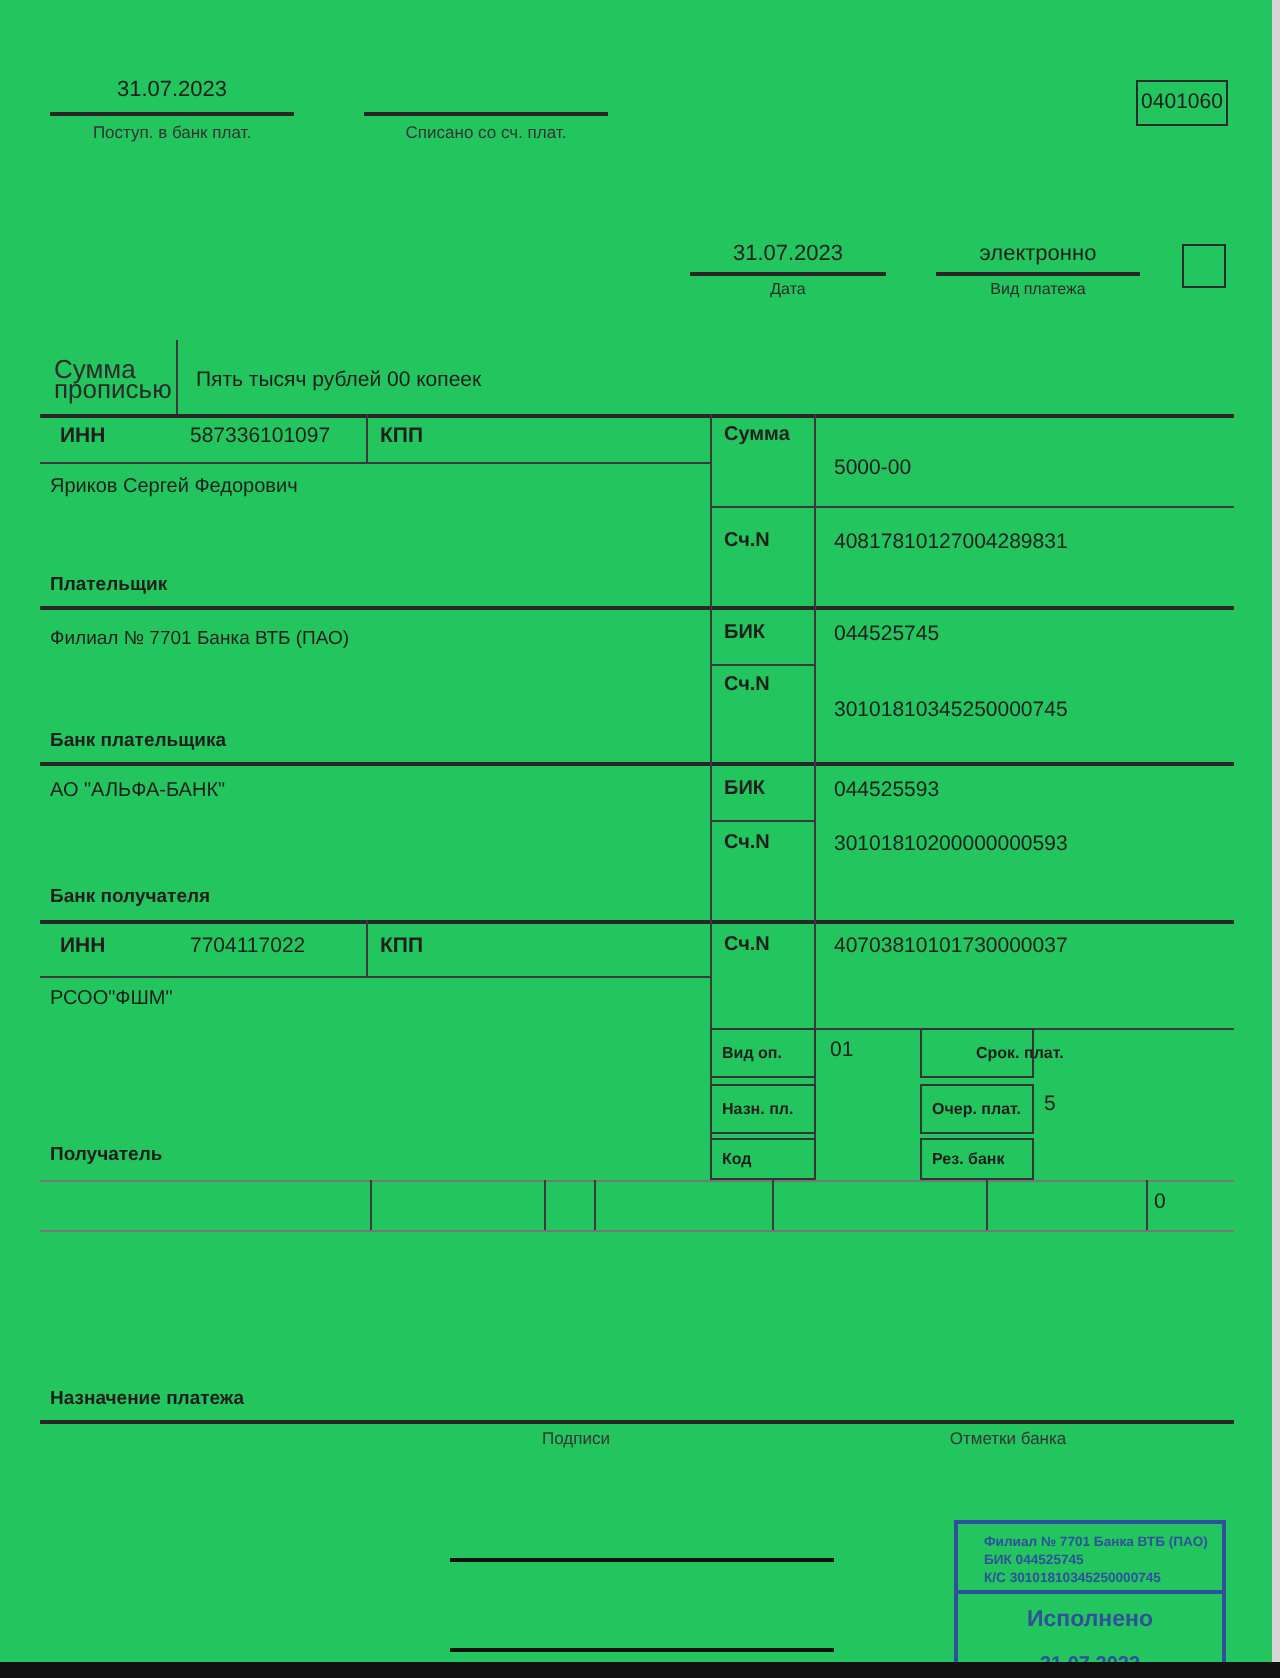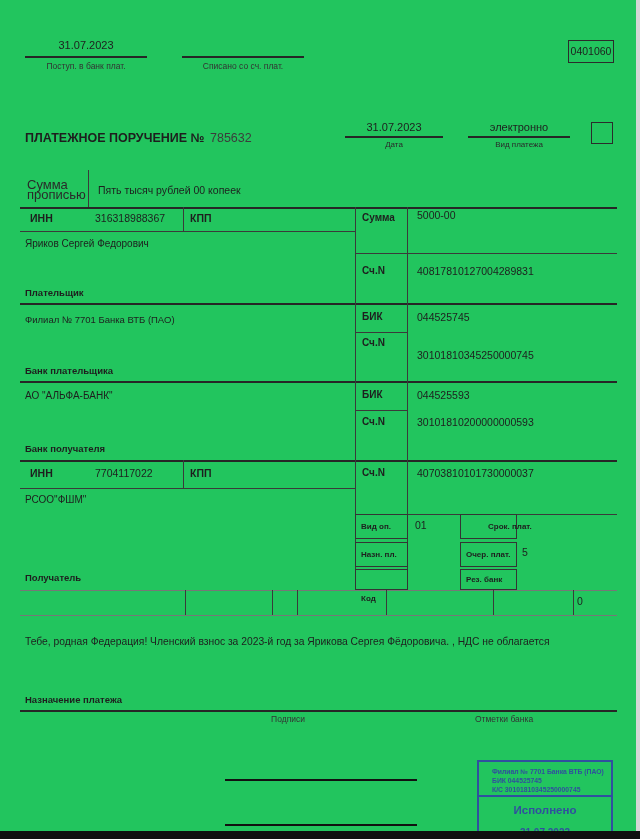--- a/index.html
+++ b/index.html
@@ -30,24 +30,20 @@
 
   <div class="t c" style="left:25px;top:39px;width:122px;font-size:11px;">31.07.2023</div>
   <div class="hl2" style="left:25px;top:56px;width:122px;"></div>
   <div class="t c small" style="left:25px;top:61px;width:122px;">Поступ. в банк плат.</div>
 
   <div class="hl2" style="left:182px;top:56px;width:122px;"></div>
   <div class="t c small" style="left:182px;top:61px;width:122px;">Списано со сч. плат.</div>
 
   <div class="t c" style="left:568px;top:40px;width:44px;height:21px;border:1.5px solid #2b2b2b;line-height:20px;font-size:10.5px;">0401060</div>
 
-  <div class="t" style="left:25px;top:131px;font-size:12.5px;">
-    <span class="b">ПЛАТЕЖНОЕ ПОРУЧЕНИЕ №</span>
-    <span style="color:#3c3c3c;margin-left:2px;">785632</span>
-  </div>
 
   <div class="t c" style="left:345px;top:121px;width:98px;font-size:11px;">31.07.2023</div>
   <div class="hl2" style="left:345px;top:136px;width:98px;"></div>
   <div class="t c tiny" style="left:345px;top:140px;width:98px;">Дата</div>
 
   <div class="t c" style="left:468px;top:121px;width:102px;font-size:11px;">электронно</div>
   <div class="hl2" style="left:468px;top:136px;width:102px;"></div>
   <div class="t c tiny" style="left:468px;top:140px;width:102px;">Вид платежа</div>
 
   <div style="position:absolute;left:591px;top:122px;width:22px;height:22px;border:1.5px solid #2b2b2b;box-sizing:border-box;"></div>
@@ -76,24 +72,24 @@
 
   <div class="vl" style="left:185px;top:590px;height:25px;"></div>
   <div class="vl" style="left:272px;top:590px;height:25px;"></div>
   <div class="vl" style="left:297px;top:590px;height:25px;"></div>
   <div class="vl" style="left:386px;top:590px;height:25px;"></div>
   <div class="vl" style="left:493px;top:590px;height:25px;"></div>
   <div class="vl" style="left:573px;top:590px;height:25px;"></div>
   <div class="t" style="left:577px;top:595px;">0</div>
 
   <div class="t b" style="left:30px;top:212px;">ИНН</div>
-  <div class="t" style="left:95px;top:212px;">316318988367</div>
+  <div class="t" style="left:95px;top:212px;">587336101097</div>
   <div class="t b" style="left:190px;top:212px;">КПП</div>
   <div class="t b" style="left:362px;top:212px;font-size:10px;">Сумма</div>
-  <div class="t" style="left:417px;top:209px;">5000-00</div>
+  <div class="t" style="left:417px;top:228px;">5000-00</div>
   <div class="t" style="left:25px;top:238px;font-size:10px;">Яриков Сергей Федорович</div>
   <div class="t b" style="left:362px;top:265px;font-size:10px;">Сч.N</div>
   <div class="t" style="left:417px;top:265px;">40817810127004289831</div>
   <div class="t seclabel" style="left:25px;top:287px;">Плательщик</div>
 
   <div class="t" style="left:25px;top:314px;font-size:9.5px;">Филиал № 7701 Банка ВТБ (ПАО)</div>
   <div class="t b" style="left:362px;top:311px;font-size:10px;">БИК</div>
   <div class="t" style="left:417px;top:311px;">044525745</div>
   <div class="t b" style="left:362px;top:337px;font-size:10px;">Сч.N</div>
   <div class="t" style="left:417px;top:337px;margin-top:12px;">30101810345250000745</div>
@@ -124,27 +120,26 @@
 
   <div class="fieldbox" style="left:355px;top:542px;width:53px;height:25px;">
     <div class="lab">Назн. пл.</div>
   </div>
   <div class="fieldbox" style="left:460px;top:542px;width:57px;height:25px;">
     <div class="lab">Очер. плат.</div>
   </div>
   <div class="t" style="left:522px;top:546px;">5</div>
 
   <div class="fieldbox" style="left:355px;top:569px;width:53px;height:21px;">
-    <div class="lab" style="line-height:19px;margin-top:19px;">Код</div>
+    <div class="lab" style="line-height:19px;">Код</div>
   </div>
   <div class="fieldbox" style="left:460px;top:569px;width:57px;height:21px;">
     <div class="lab" style="line-height:19px;">Рез. банк</div>
   </div>
 
-  <div class="t" style="left:25px;top:636px;font-size:10.3px;">Тебе, родная Федерация! Членский взнос за 2023-й год за Ярикова Сергея Фёдоровича. , НДС не облагается</div>
   <div class="t seclabel" style="left:25px;top:694px;">Назначение платежа</div>
   <div class="hl2" style="left:20px;top:710px;width:597px;"></div>
 
   <div class="t c small" style="left:238px;top:714px;width:100px;">Подписи</div>
   <div class="t c small" style="left:444px;top:714px;width:120px;">Отметки банка</div>
 
   <div class="hl2" style="left:225px;top:779px;width:192px;background:#111;"></div>
   <div class="hl2" style="left:225px;top:824px;width:192px;background:#111;"></div>
 
   <div class="stamp">

